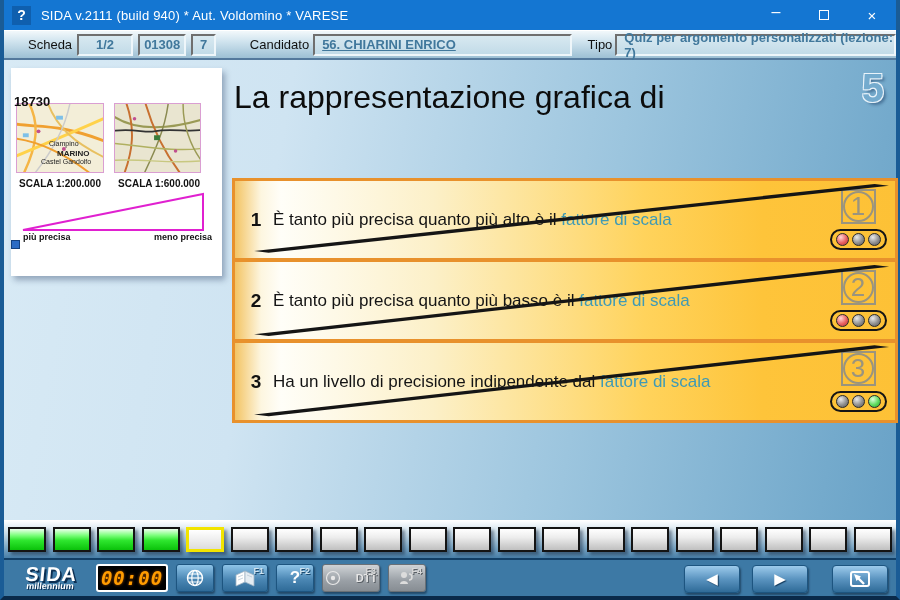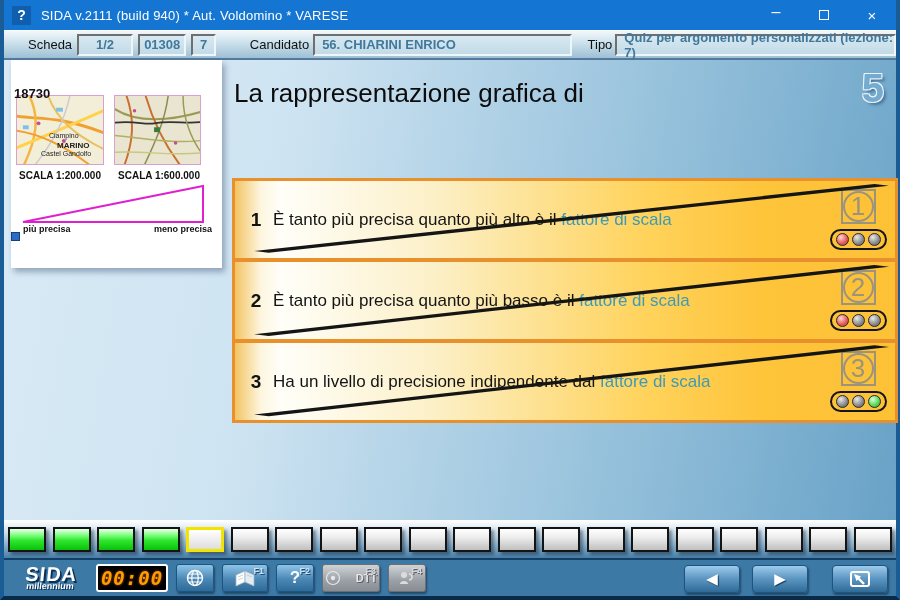--- a/index.html
+++ b/index.html
@@ -21,30 +21,30 @@
   
   .header { position:absolute; left:0; top:30px; width:892px; height:30px;
             background:linear-gradient(180deg,#f2f8fb 0%,#cfe3ee 40%,#9dc0d4 100%);
             border-top:1px solid #fff; border-bottom:2px solid #54799c; display:flex; align-items:center;
             font-size:13px; color:#111; }
   .hd-label { margin-left:24px; }
   .hd-field { height:22px; background:linear-gradient(180deg,#d8e9f1,#c2dbe8); color:#41789c; font-weight:bold;
               border:2px solid; border-color:#6f6f6f #eef6fa #eef6fa #6f6f6f;
               display:flex; align-items:center; justify-content:center; margin-left:5px; }
   .f-scheda { width:60px; } .f-code { width:52px; } .f-lesson { width:26px; }
-  .f-cand { width:278px; justify-content:flex-start; padding-left:7px; margin-left:4px; }
+  .f-cand { width:278px; justify-content:flex-start; padding-left:7px; margin-left:4px;text-decoration:underline; }
   .f-tipo { width:302px; justify-content:flex-start; padding-left:7px; margin-left:3px; }
   .lbl-cand { margin-left:34px; } .lbl-tipo { margin-left:16px; }
 
   
   .main { position:absolute; left:0; top:60px; width:892px; height:460px;
           background:linear-gradient(100deg,#d8eaf5 0%,#cfe4f2 30%,#9cc5de 65%,#74aacc 92%,#69a2c7 100%); }
 
   
-  .figure { position:absolute; left:7px; top:0; width:211px; height:208px; background:#fff;
+  .figure { position:absolute; left:7px; top:8px; width:211px; height:208px; background:#fff;
             box-shadow:3px 4px 6px rgba(20,40,80,.35); }
   .fig-code { position:absolute; left:3px; top:26px; font-size:13px; font-weight:bold; color:#111; z-index:3; }
   .map { position:absolute; top:35px; height:70px; border:1px solid #da9ed2; overflow:hidden; }
   .map-left { left:5px; width:88px; background:#f3eed8; }
   .map-right { left:103px; width:87px; background:#e9e5d0; }
   .map svg { position:absolute; inset:0; }
   .map-lbl { position:absolute; color:#222; z-index:2; }
   .lbl-ciampino { left:32px; top:36px; font-size:7px; }
   .lbl-marino { left:40px; top:45px; font-size:8px; font-weight:bold; }
   .lbl-castel { left:24px; top:54px; font-size:7px; }
@@ -53,21 +53,21 @@
   .fig-tri { position:absolute; left:8px; top:122px; width:192px; height:44px; }
   .tri-lbl { position:absolute; top:164px; font-size:9px; font-weight:bold; color:#111; }
   .tri-left { left:12px; } .tri-right { right:10px; }
   .fig-mini { position:absolute; left:0px; top:172px; width:9px; height:9px; background:#2b6bc4;
               border:1px solid #14407e; }
 
   
   .q-number { position:absolute; right:12px; top:6px; font-size:40px; font-weight:bold; color:#74abce;
               text-shadow:-1px -1px 0 #e9f3fa, 1px -1px 0 #e9f3fa, -1px 1px 0 #e9f3fa, 1px 1px 0 #e9f3fa,
                           3px 3px 3px rgba(20,50,90,.45); }
-  .q-title { position:absolute; left:230px; top:18px; width:630px; font-size:26px; line-height:1.2; color:#0c0c0c; }
+  .q-title { position:absolute; left:230px; top:18px; width:630px; font-size:32px; line-height:1.2; color:#0c0c0c; }
 
   
   .answers { position:absolute; left:228px; top:118px; width:666px; height:245px;
              background:#e8912c; border:3px solid #e8912c; display:flex; flex-direction:column; gap:4px; }
   .arow { position:relative; flex:1; display:flex; align-items:center;
           background:linear-gradient(90deg,#f3c464 0px,#fdf6e0 26px,#fffef8 46px,#fcf0c8 30%,#ffd35c 62%,#fec43a 80%,#fdc136 100%); }
   .a-num { width:24px; margin-left:9px; font-size:19px; font-weight:bold; color:#111; text-align:center; }
   .a-text { flex:1; margin-left:5px; font-size:17px; color:#141414; padding-right:4px; }
   .a-link { color:#3f9ab5; }
   .a-right { width:64px; margin-right:5px; display:flex; flex-direction:column; align-items:center;

